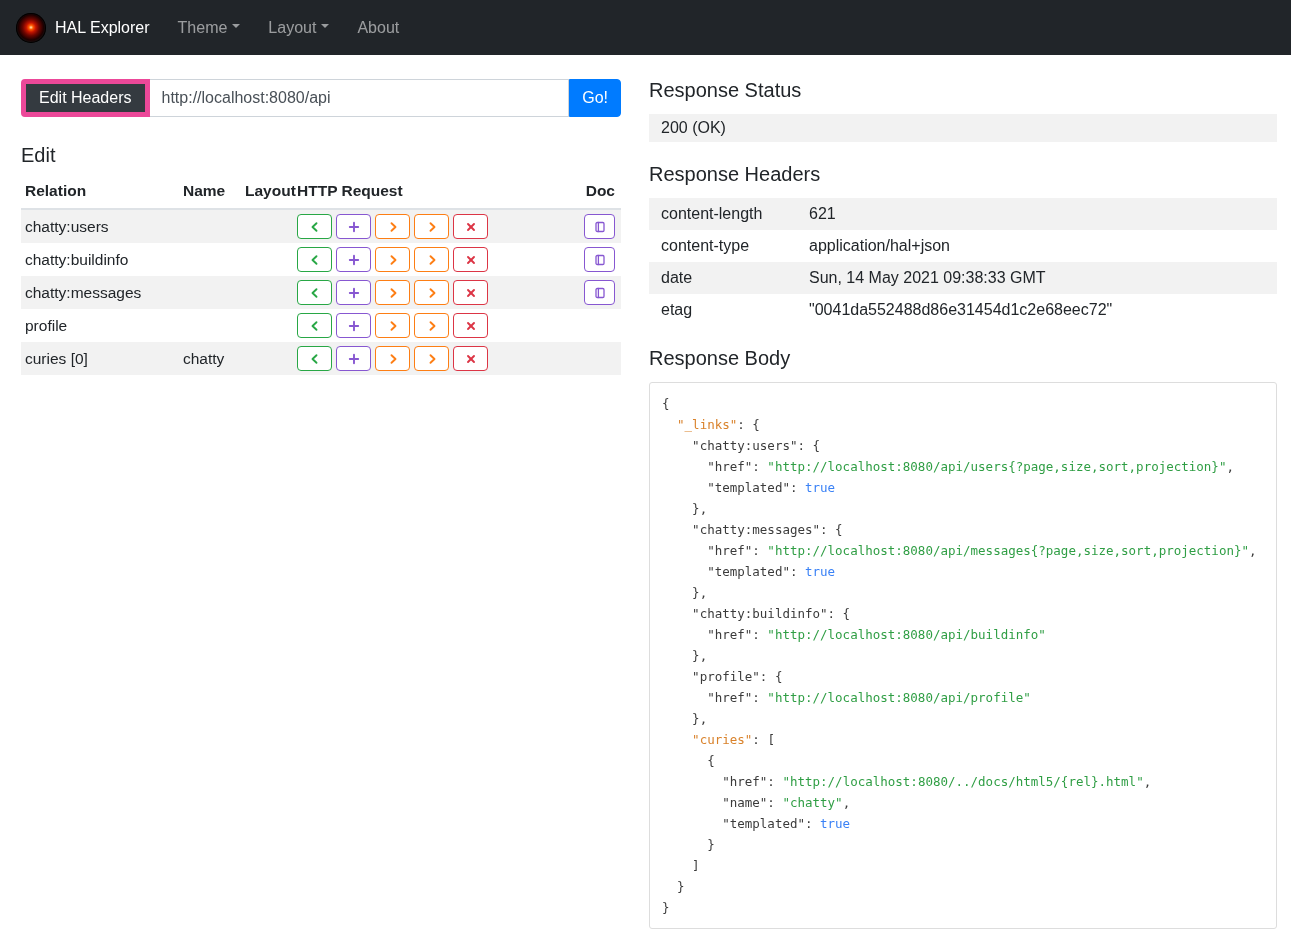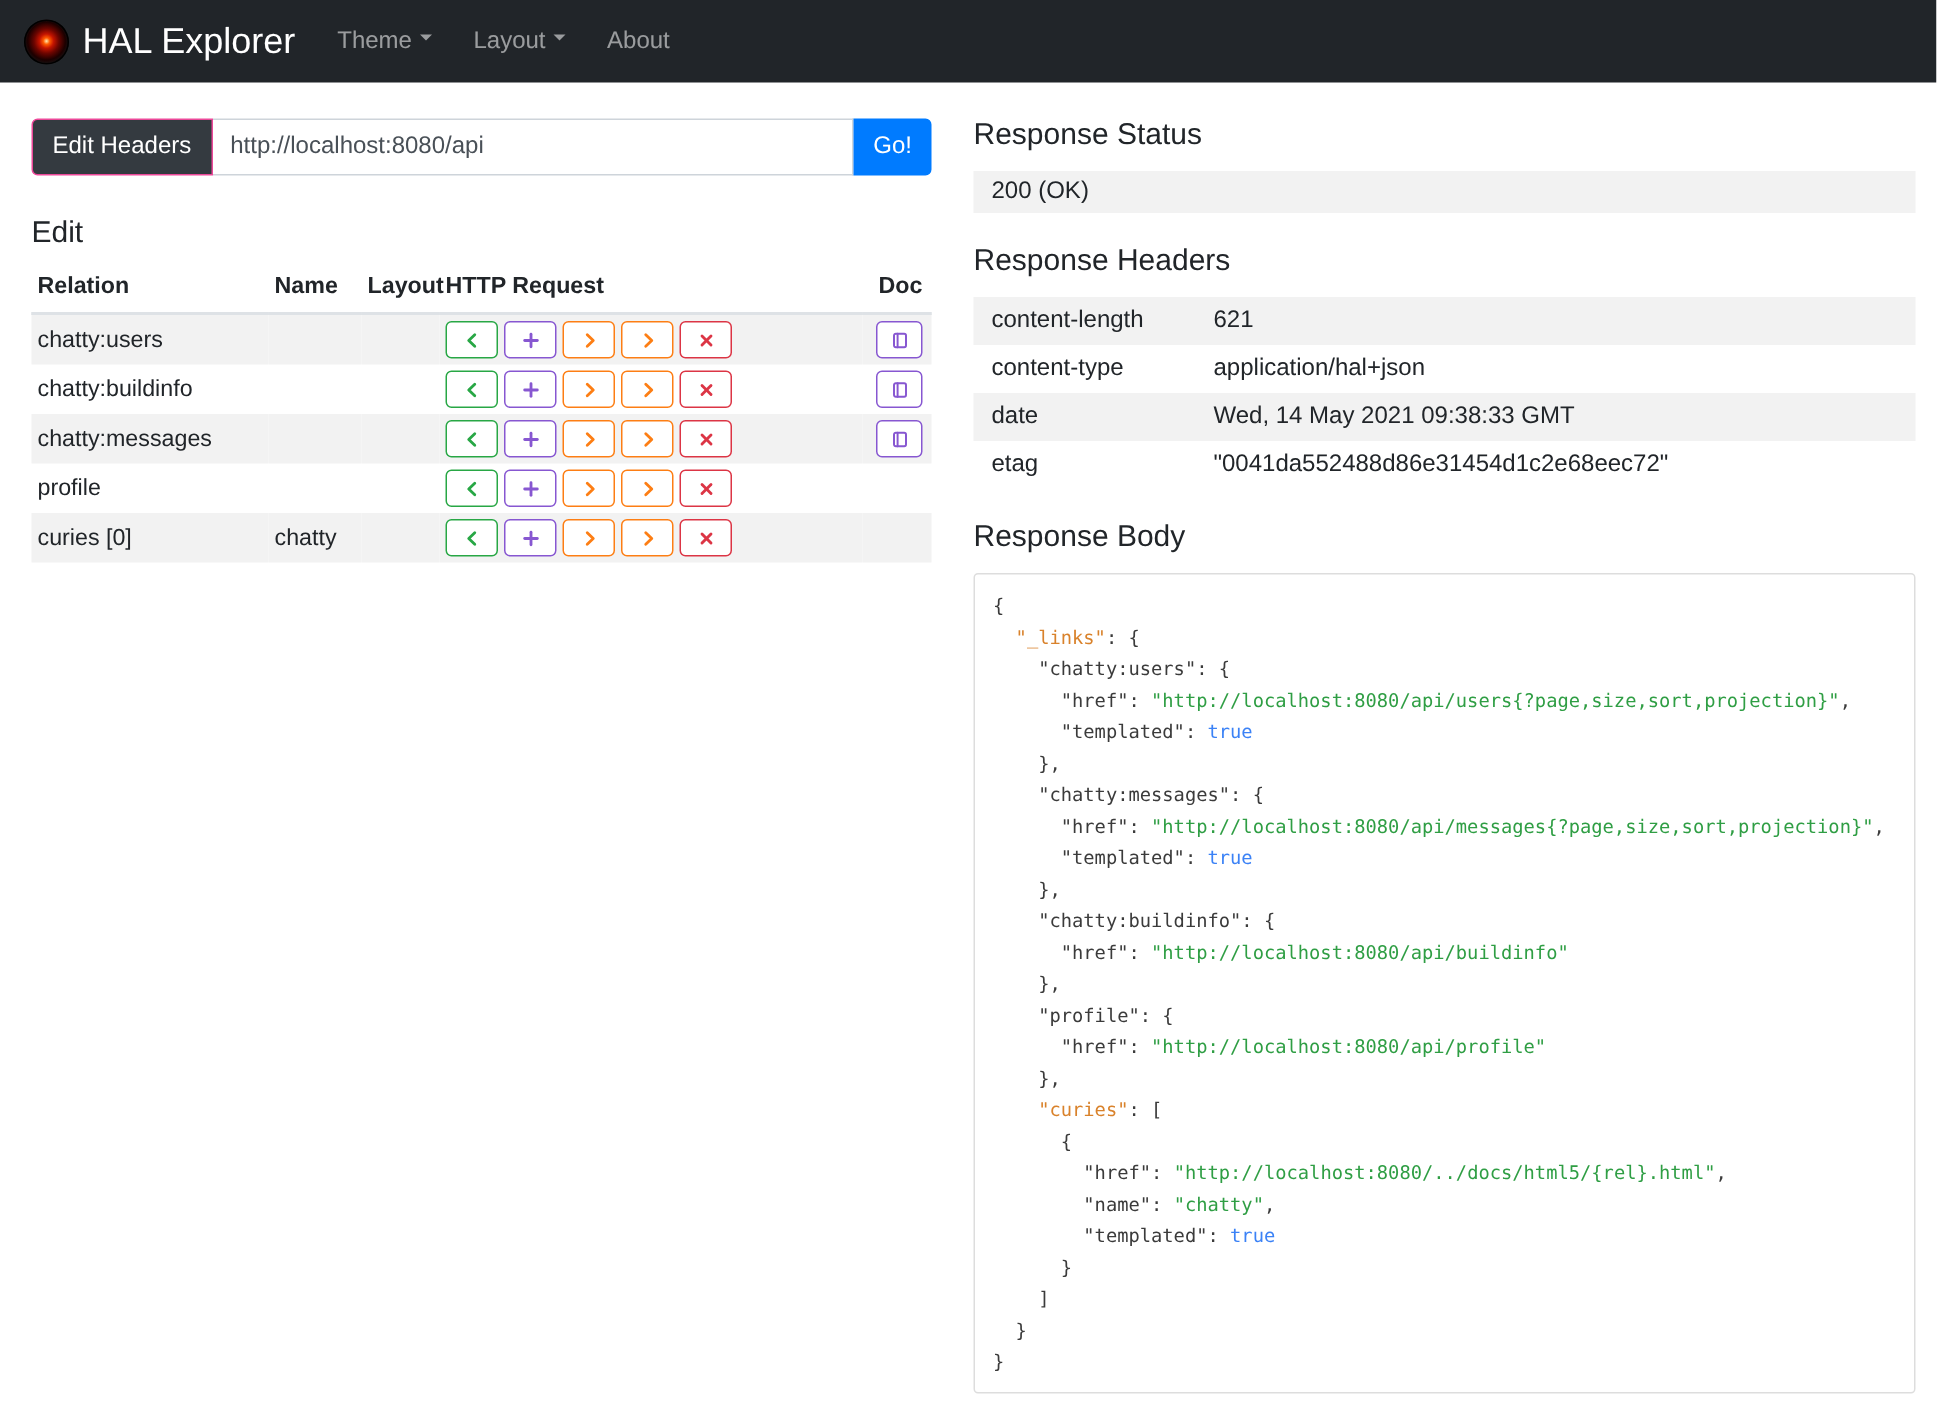--- a/index.html
+++ b/index.html
@@ -17,21 +17,21 @@
     background: #212529;
     display: flex;
     align-items: center;
     padding: 0 16px;
   }
   .brand {
     display: flex;
     align-items: center;
     gap: 9px;
     color: #fff;
-    font-size: 24px;
+    font-size: 16px;
     text-decoration: none;
     cursor: pointer;
   }
   .hal-eye {
     width: 30px; height: 30px;
     border-radius: 50%;
     background: radial-gradient(circle at 50% 48%,
       #ffe9b0 0%, #ff5a00 10%, #c41400 22%, #6d0500 38%, #1c0000 58%, #141414 72%, #3a3a3a 100%);
     box-shadow: inset 0 0 0 1px #000;
     flex: none;
@@ -60,21 +60,21 @@
     padding: 24px 14px 22px 21px;
     align-items: flex-start;
   }
   .left-col { width: 600px; flex: none; }
   .right-col { flex: 1; min-width: 0; }
 
   
   .input-group { display: flex; height: 38px; }
   .btn-edit-headers {
     background: #343a40;
-    border: 1px solid #ec4899;
+    border: 5px solid #ec4899;
     color: #fff;
     font-size: 16px;
     font-family: inherit;
     padding: 0 13px;
     border-radius: 4px 0 0 4px;
     cursor: pointer;
     flex: none;
   }
   .url-input {
     flex: 1;
@@ -396,21 +396,21 @@
         <div class="hdr-row">
           <div class="hdr-name">content-length</div>
           <div class="hdr-value">621</div>
         </div>
         <div class="hdr-row">
           <div class="hdr-name">content-type</div>
           <div class="hdr-value">application/hal+json</div>
         </div>
         <div class="hdr-row">
           <div class="hdr-name">date</div>
-          <div class="hdr-value">Wed, 14 May 2021 09:38:33 GMT</div>
+          <div class="hdr-value">Sun, 14 May 2021 09:38:33 GMT</div>
         </div>
         <div class="hdr-row">
           <div class="hdr-name">etag</div>
           <div class="hdr-value">"0041da552488d86e31454d1c2e68eec72"</div>
         </div>
       </div>
 
     <h2 class="section-h">Response Body</h2>
     <pre class="code-box"><div class="code-line"><span class="tok-pl">{</span></div><div class="code-line"><span class="tok-pl">  </span><span class="tok-hk">"_links"</span><span class="tok-pl">: {</span></div><div class="code-line"><span class="tok-pl">    "chatty:users": {</span></div><div class="code-line"><span class="tok-pl">      "href": </span><span class="tok-st">"http://localhost:8080/api/users{?page,size,sort,projection}"</span><span class="tok-pl">,</span></div><div class="code-line"><span class="tok-pl">      "templated": </span><span class="tok-bo">true</span></div><div class="code-line"><span class="tok-pl">    },</span></div><div class="code-line"><span class="tok-pl">    "chatty:messages": {</span></div><div class="code-line"><span class="tok-pl">      "href": </span><span class="tok-st">"http://localhost:8080/api/messages{?page,size,sort,projection}"</span><span class="tok-pl">,</span></div><div class="code-line"><span class="tok-pl">      "templated": </span><span class="tok-bo">true</span></div><div class="code-line"><span class="tok-pl">    },</span></div><div class="code-line"><span class="tok-pl">    "chatty:buildinfo": {</span></div><div class="code-line"><span class="tok-pl">      "href": </span><span class="tok-st">"http://localhost:8080/api/buildinfo"</span></div><div class="code-line"><span class="tok-pl">    },</span></div><div class="code-line"><span class="tok-pl">    "profile": {</span></div><div class="code-line"><span class="tok-pl">      "href": </span><span class="tok-st">"http://localhost:8080/api/profile"</span></div><div class="code-line"><span class="tok-pl">    },</span></div><div class="code-line"><span class="tok-pl">    </span><span class="tok-hk">"curies"</span><span class="tok-pl">: [</span></div><div class="code-line"><span class="tok-pl">      {</span></div><div class="code-line"><span class="tok-pl">        "href": </span><span class="tok-st">"http://localhost:8080/../docs/html5/{rel}.html"</span><span class="tok-pl">,</span></div><div class="code-line"><span class="tok-pl">        "name": </span><span class="tok-st">"chatty"</span><span class="tok-pl">,</span></div><div class="code-line"><span class="tok-pl">        "templated": </span><span class="tok-bo">true</span></div><div class="code-line"><span class="tok-pl">      }</span></div><div class="code-line"><span class="tok-pl">    ]</span></div><div class="code-line"><span class="tok-pl">  }</span></div><div class="code-line"><span class="tok-pl">}</span></div></pre>
   </div>

